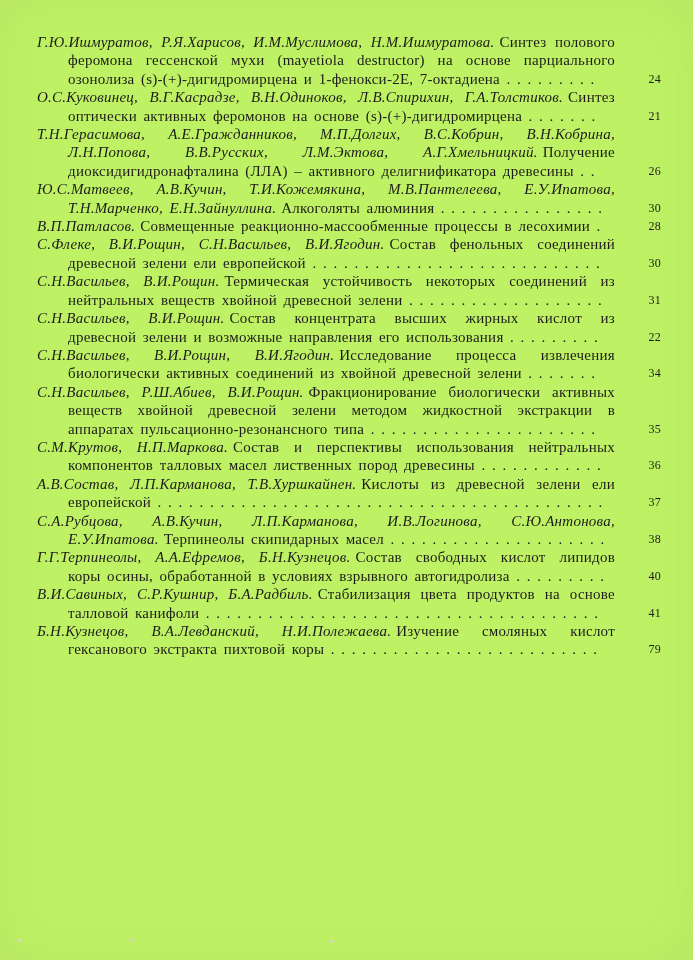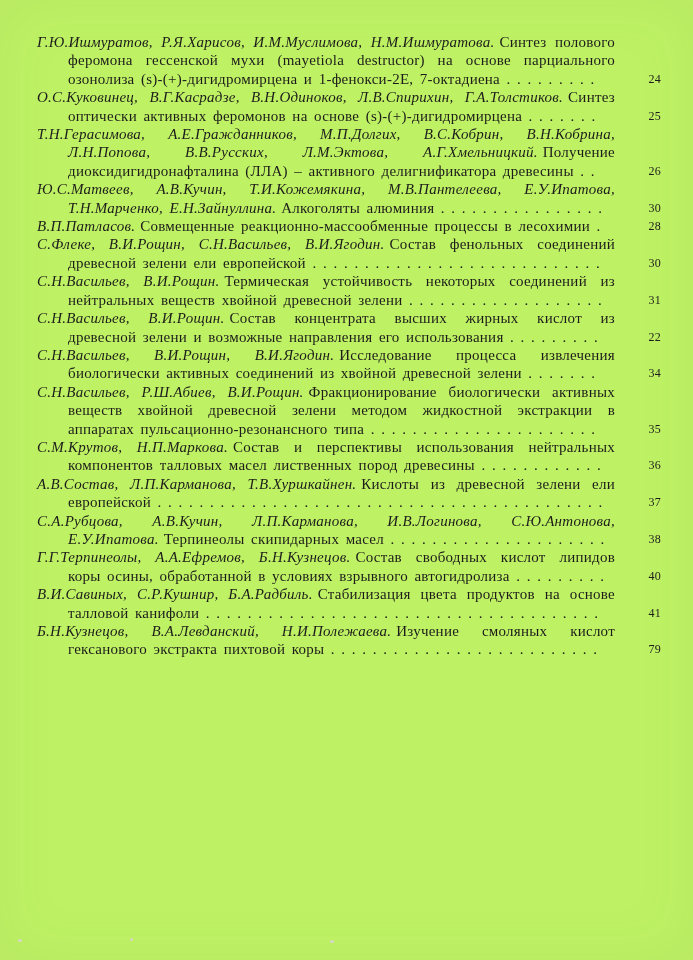--- a/index.html
+++ b/index.html
@@ -67,21 +67,21 @@
 
 <div class="sheet">
   <div class="toc" id="toc">
   <div class="entry">
     <span class="entry-body"><span class="authors">Г.Ю.Ишмуратов, Р.Я.Харисов, И.М.Муслимова, Н.М.Ишмуратова.</span><span class="title">Синтез полового феромона гессенской мухи (mayetiola destructor) на основе парциального озонолиза (s)-(+)-дигидромирцена и 1-фенокси-2Е, 7-октадиена</span><span class="dots"> . . . . . . . . .</span></span>
     <span class="pagenum">24</span>
   </div>
 
   <div class="entry">
     <span class="entry-body"><span class="authors">О.С.Куковинец, В.Г.Касрадзе, В.Н.Одиноков, Л.В.Спирихин, Г.А.Толстиков.</span><span class="title">Синтез оптически активных феромонов на основе (s)-(+)-дигидромирцена</span><span class="dots"> . . . . . . .</span></span>
-    <span class="pagenum">25</span>
+    <span class="pagenum">21</span>
   </div>
 
   <div class="entry">
     <span class="entry-body"><span class="authors">Т.Н.Герасимова, А.Е.Гражданников, М.П.Долгих, В.С.Кобрин, В.Н.Кобрина, Л.Н.Попова, В.В.Русских, Л.М.Эктова, А.Г.Хмельницкий.</span><span class="title">Получение диоксидигидронафталина (ЛЛА) – активного делигнификатора древесины</span><span class="dots"> . .</span></span>
     <span class="pagenum">26</span>
   </div>
 
   <div class="entry">
     <span class="entry-body"><span class="authors">Ю.С.Матвеев, А.В.Кучин, Т.И.Кожемякина, М.В.Пантелеева, Е.У.Ипатова, Т.Н.Марченко, Е.Н.Зайнуллина.</span><span class="title">Алкоголяты алюминия</span><span class="dots"> . . . . . . . . . . . . . . . .</span></span>
     <span class="pagenum">30</span>

